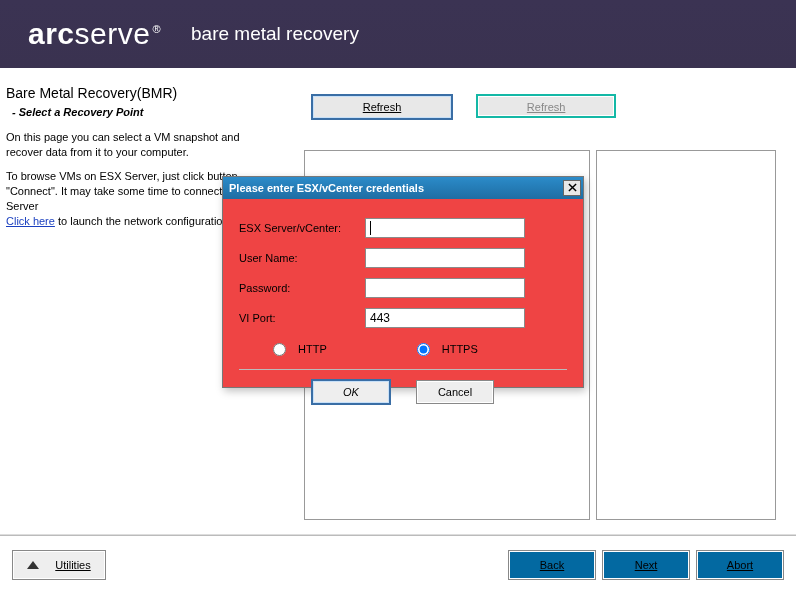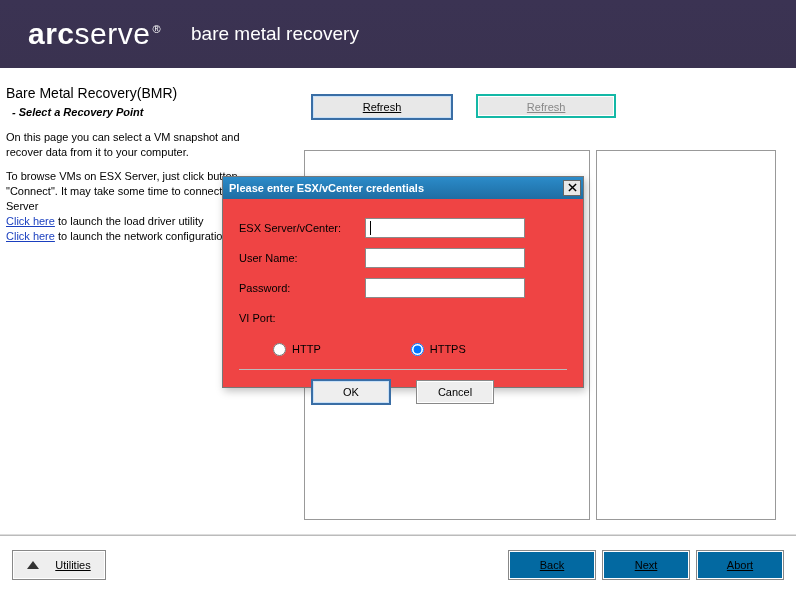--- a/index.html
+++ b/index.html
@@ -84,51 +84,48 @@
       font-size: 11px; cursor: pointer; line-height: 1;
     }
     .dlg-body { padding: 14px 16px 6px 16px; }
     .dlg-row { display: flex; align-items: center; height: 30px; }
     .dlg-label { width: 126px; font-size: 11px; }
     .dlg-input {
       width: 160px; height: 20px; border: 1px solid #8a8a8a; background: #fff;
       font-size: 12px; padding: 1px 4px; font-family: inherit;
     }
     .radiorow { display: flex; align-items: center; height: 28px; gap: 90px; padding-left: 34px; margin-top: 2px; }
-    .radiogrp { display: flex; align-items: center; gap: 6px; }
+    .radiogrp { display: flex; align-items: center; gap: 12px; }
     .dlg-sep { border-top: 1px solid #bbb; margin: 6px 0 10px 0; }
     .dlg-buttons { display: flex; justify-content: center; gap: 26px; }
     .dlg-btn {
       width: 78px; height: 24px; border: 1px solid #888; background: #eee;
       text-align: center; line-height: 22px; cursor: pointer; box-shadow: inset 0 0 0 1px #fff;
     }
-    .dlg-btn.primary { border: 1px solid #3a6ea5; box-shadow: 0 0 0 1px #3a6ea5, inset 0 0 0 1px #c7e0f8; }
+    .dlg-btn.primary { border: 1px solid #3a6ea5; box-shadow: 0 0 0 1px #3a6ea5, inset 0 0 0 1px #c7e0f8; font-style: italic; }
     .ul { text-decoration: underline; }
     .caret {
       position: absolute; width: 1px; height: 14px; background: #000;
     }
   </style>
 </head>
 <body>
 
 <div class="banner">
   <div class="brand">
     <span class="brand-b">arc</span><span class="brand-r">serve</span><span class="reg">®</span>
   </div>
   <div class="subtitle">bare metal recovery</div>
 </div>
 
 <div class="leftpanel">
   <div class="lp-title">Bare Metal Recovery(BMR)</div>
   <div class="lp-sub">- Select a Recovery Point</div>
   <div class="lp-para">On this page you can select a VM snapshot and recover data from it to your computer.</div>
   <div class="lp-para">To browse VMs on ESX Server, just click button "Connect". It may take some time to connect to ESX Server</div>
-  <div>
-    <a class="lp-link">Click here</a><span> to launch the load driver utility</span>
-  </div>
   <div>
     <a class="lp-link">Click here</a><span> to launch the network configuration utility</span>
   </div>
 </div>
 
 <div class="rightarea">
   <div class="btnrow">
     <span class="winbtn focus"><span class="ul">Refresh</span></span>
     <span style="display:inline-block;width:18px"></span>
     <span class="winbtn disabled"><span class="ul">Refresh</span></span>
@@ -169,20 +166,21 @@
     <div class="dlg-row">
       <span class="dlg-label">User Name:</span>
       <input class="dlg-input" type="text" value="" style="">
     </div>
     <div class="dlg-row">
       <span class="dlg-label">Password:</span>
       <input class="dlg-input" type="password" value="" style="">
     </div>
     <div class="dlg-row">
       <span class="dlg-label">VI Port:</span>
+      <input class="dlg-input" type="text" value="443" style="">
     </div>
     <div class="radiorow">
       <label class="radiogrp">
         <input type="radio" name="proto" style="">
         <span>HTTP</span>
       </label>
       <label class="radiogrp">
         <input type="radio" name="proto" checked="" style="">
         <span>HTTPS</span>
       </label>

